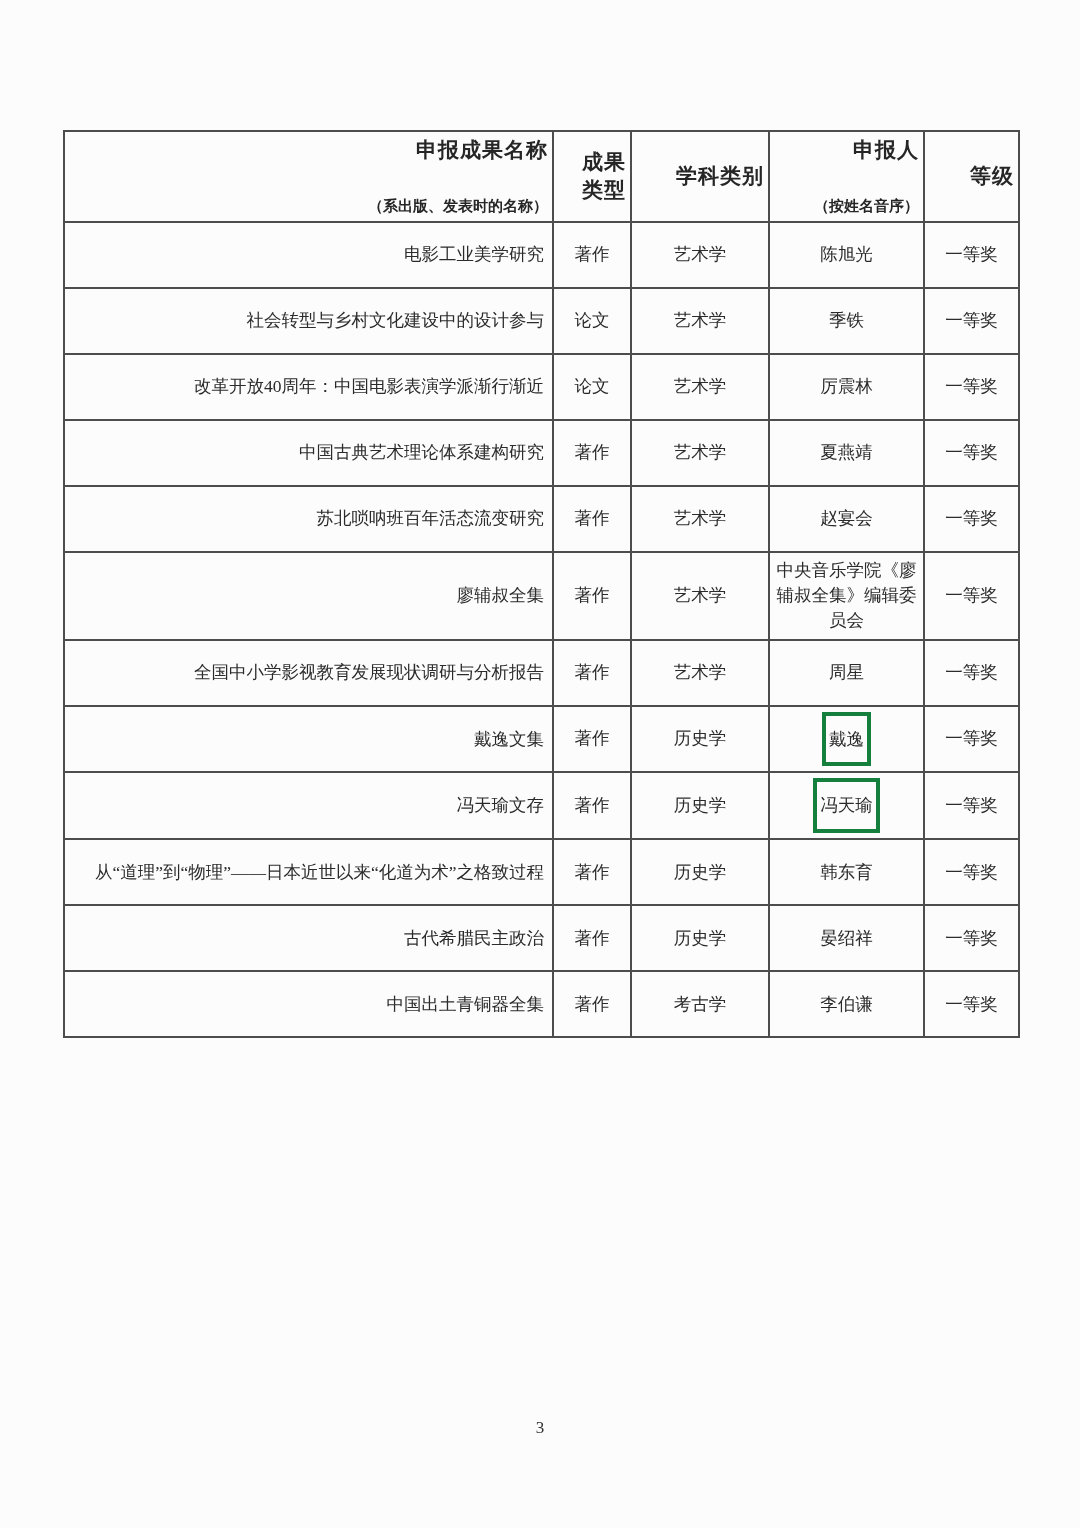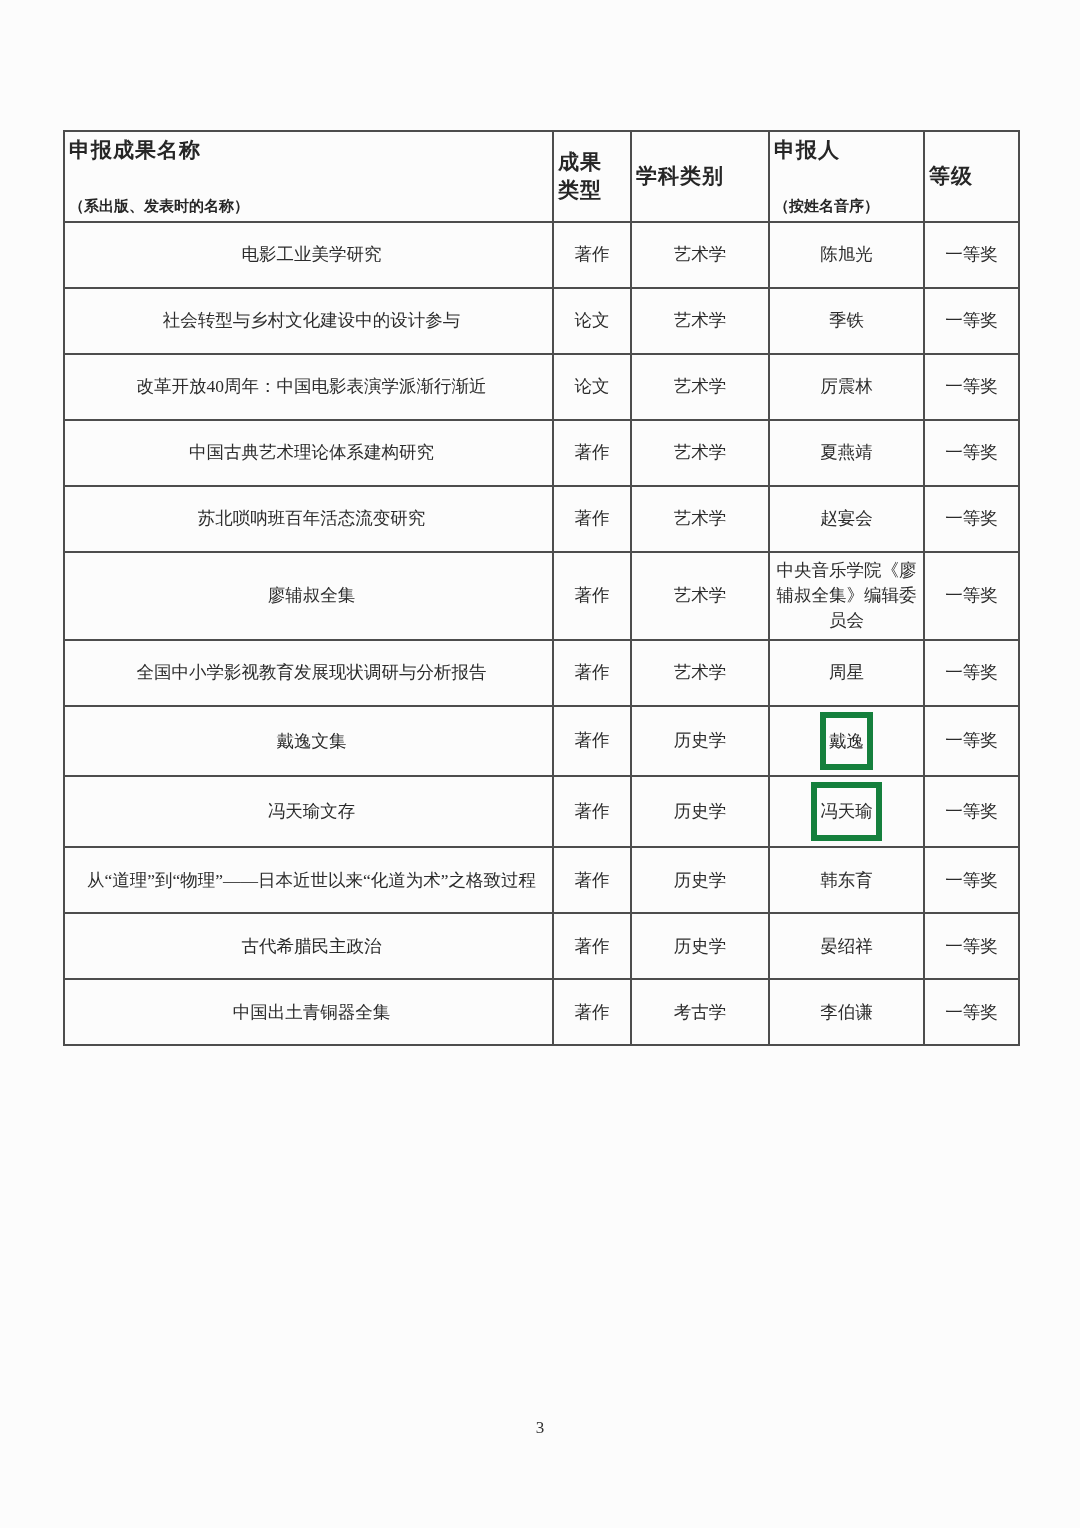--- a/index.html
+++ b/index.html
@@ -10,28 +10,28 @@
     color:#262626;
     position:relative;
   }
   .page{position:absolute;left:0;top:0;width:1080px;height:1528px;}
   table.awards{
     position:absolute;left:63px;top:130px;width:955px;
     border-collapse:collapse;table-layout:fixed;
   }
   th,td{border:2px solid #4d4d4d;}
   thead tr{height:76px;}
-  th{font-weight:bold;vertical-align:middle;text-align:left;padding:4px 4px;}
+  th{font-weight:bold;vertical-align:middle;text-align:right;padding:4px 4px;}
   .h-title{display:block;font-size:21px;line-height:1.35;letter-spacing:1px;}
   .h-sub{display:block;font-size:15px;line-height:1.35;margin-top:32px;}
   tbody tr{height:66px;}
   td{font-size:17.5px;color:#2b2b2b;}
-  .c-name{text-align:center;padding:8px 8px 8px 14px;vertical-align:middle;line-height:1.55;}
+  .c-name{text-align:right;padding:8px 8px 8px 14px;vertical-align:middle;line-height:1.55;}
   .c-center{text-align:center;vertical-align:middle;padding:5px 6px;line-height:1.45;}
-  .boxed{display:inline-block;border:6px solid #15803d;padding:12px 3px;line-height:1.3;}
+  .boxed{display:inline-block;border:4px solid #15803d;padding:12px 3px;line-height:1.3;}
   .page-number{
     position:absolute;left:0;top:1418px;width:1080px;
     text-align:center;font-size:17px;color:#333;
   }
 </style>
 </head>
 <body>
 
 <div class="page">
 

